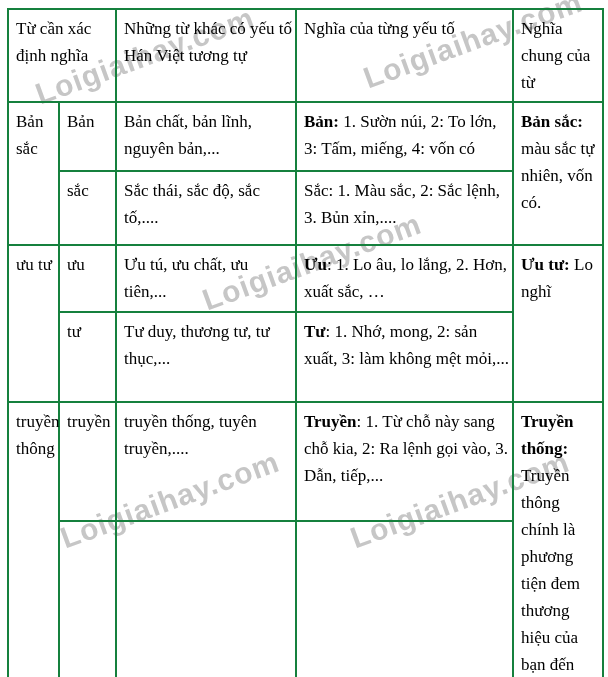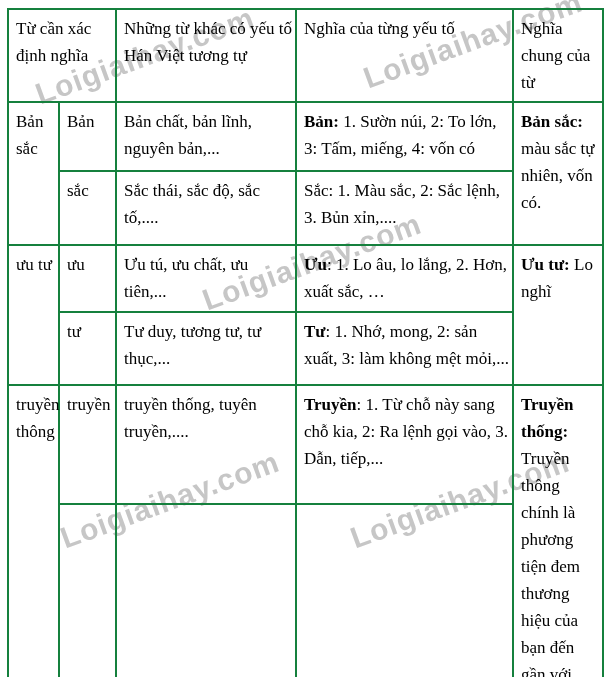--- a/index.html
+++ b/index.html
@@ -44,21 +44,21 @@
     padding:5px 1px 2px 7px;
     font-size:17px;
     line-height:27px;
     overflow:visible;
   }
   td b{font-weight:bold;}
   tr.h-header{height:93px;}
   tr.h-ban{height:69px;padding-left:12px;}
   tr.h-sac{height:74px;margin-left:48px;}
   tr.h-uu{height:67px;border-radius:30px;}
-  tr.h-tu{height:73px;margin-top:28px;}
+  tr.h-tu{height:90px;margin-top:28px;}
   tr.h-truyen{height:94px;margin-left:35px;}
   tr.h-empty{height:190px;}
 </style>
 </head>
 <body>
 
 <div id="page">
 
   <div class="wm wm1" style="color: rgb(198, 198, 198);">Loigiaihay.com</div>
   <div class="wm wm2" style="color: rgb(198, 198, 198);">Loigiaihay.com</div>
@@ -98,21 +98,21 @@
 
     <tr class="h-uu">
       <td rowspan="2">ưu tư</td>
       <td>ưu</td>
       <td>Ưu tú, ưu chất, ưu tiên,...</td>
       <td><b>Ưu</b><span>: 1. Lo âu, lo lắng, 2. Hơn, xuất sắc, …</span></td>
       <td rowspan="2"><b>Ưu tư:</b><span> Lo nghĩ</span></td>
     </tr>
     <tr class="h-tu">
       <td>tư</td>
-      <td>Tư duy, tương tư, tư thục,...</td>
+      <td>Tư duy, thương tư, tư thục,...</td>
       <td><b>Tư</b><span>: 1. Nhớ, mong, 2: sản xuất, 3: làm không mệt mỏi,...</span></td>
     </tr>
 
     <tr class="h-truyen">
       <td rowspan="2">truyền thông</td>
       <td>truyền</td>
       <td>truyền thống, tuyên truyền,....</td>
       <td><b>Truyền</b><span>: 1. Từ chỗ này sang chỗ kia, 2: Ra lệnh gọi vào, 3. Dẫn, tiếp,...</span></td>
       <td rowspan="2"><b>Truyền thống:</b><span> Truyền thông chính là phương tiện đem thương hiệu của bạn đến gần với khách hàng.</span></td>
     </tr>

